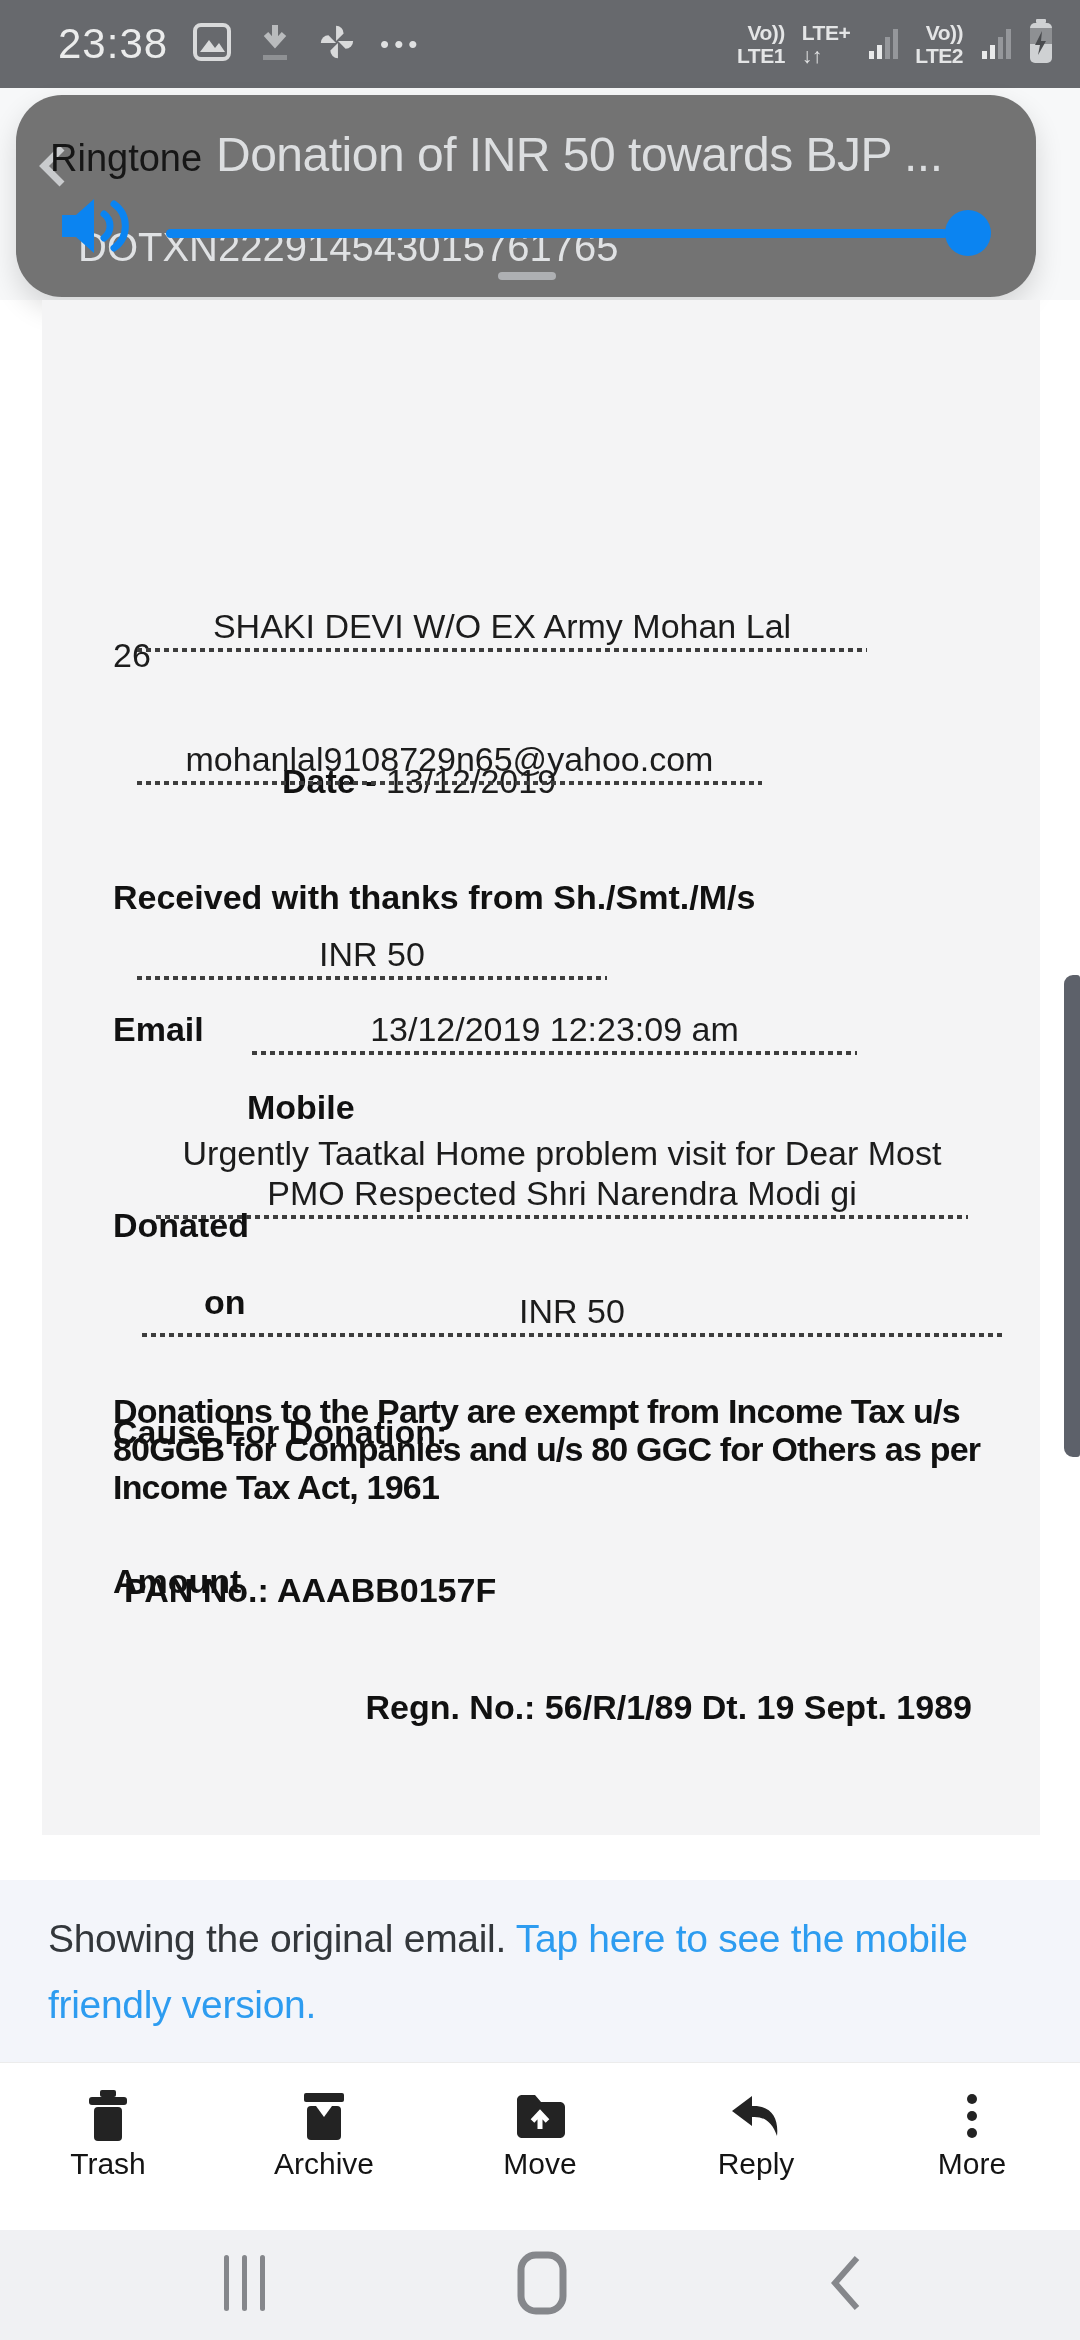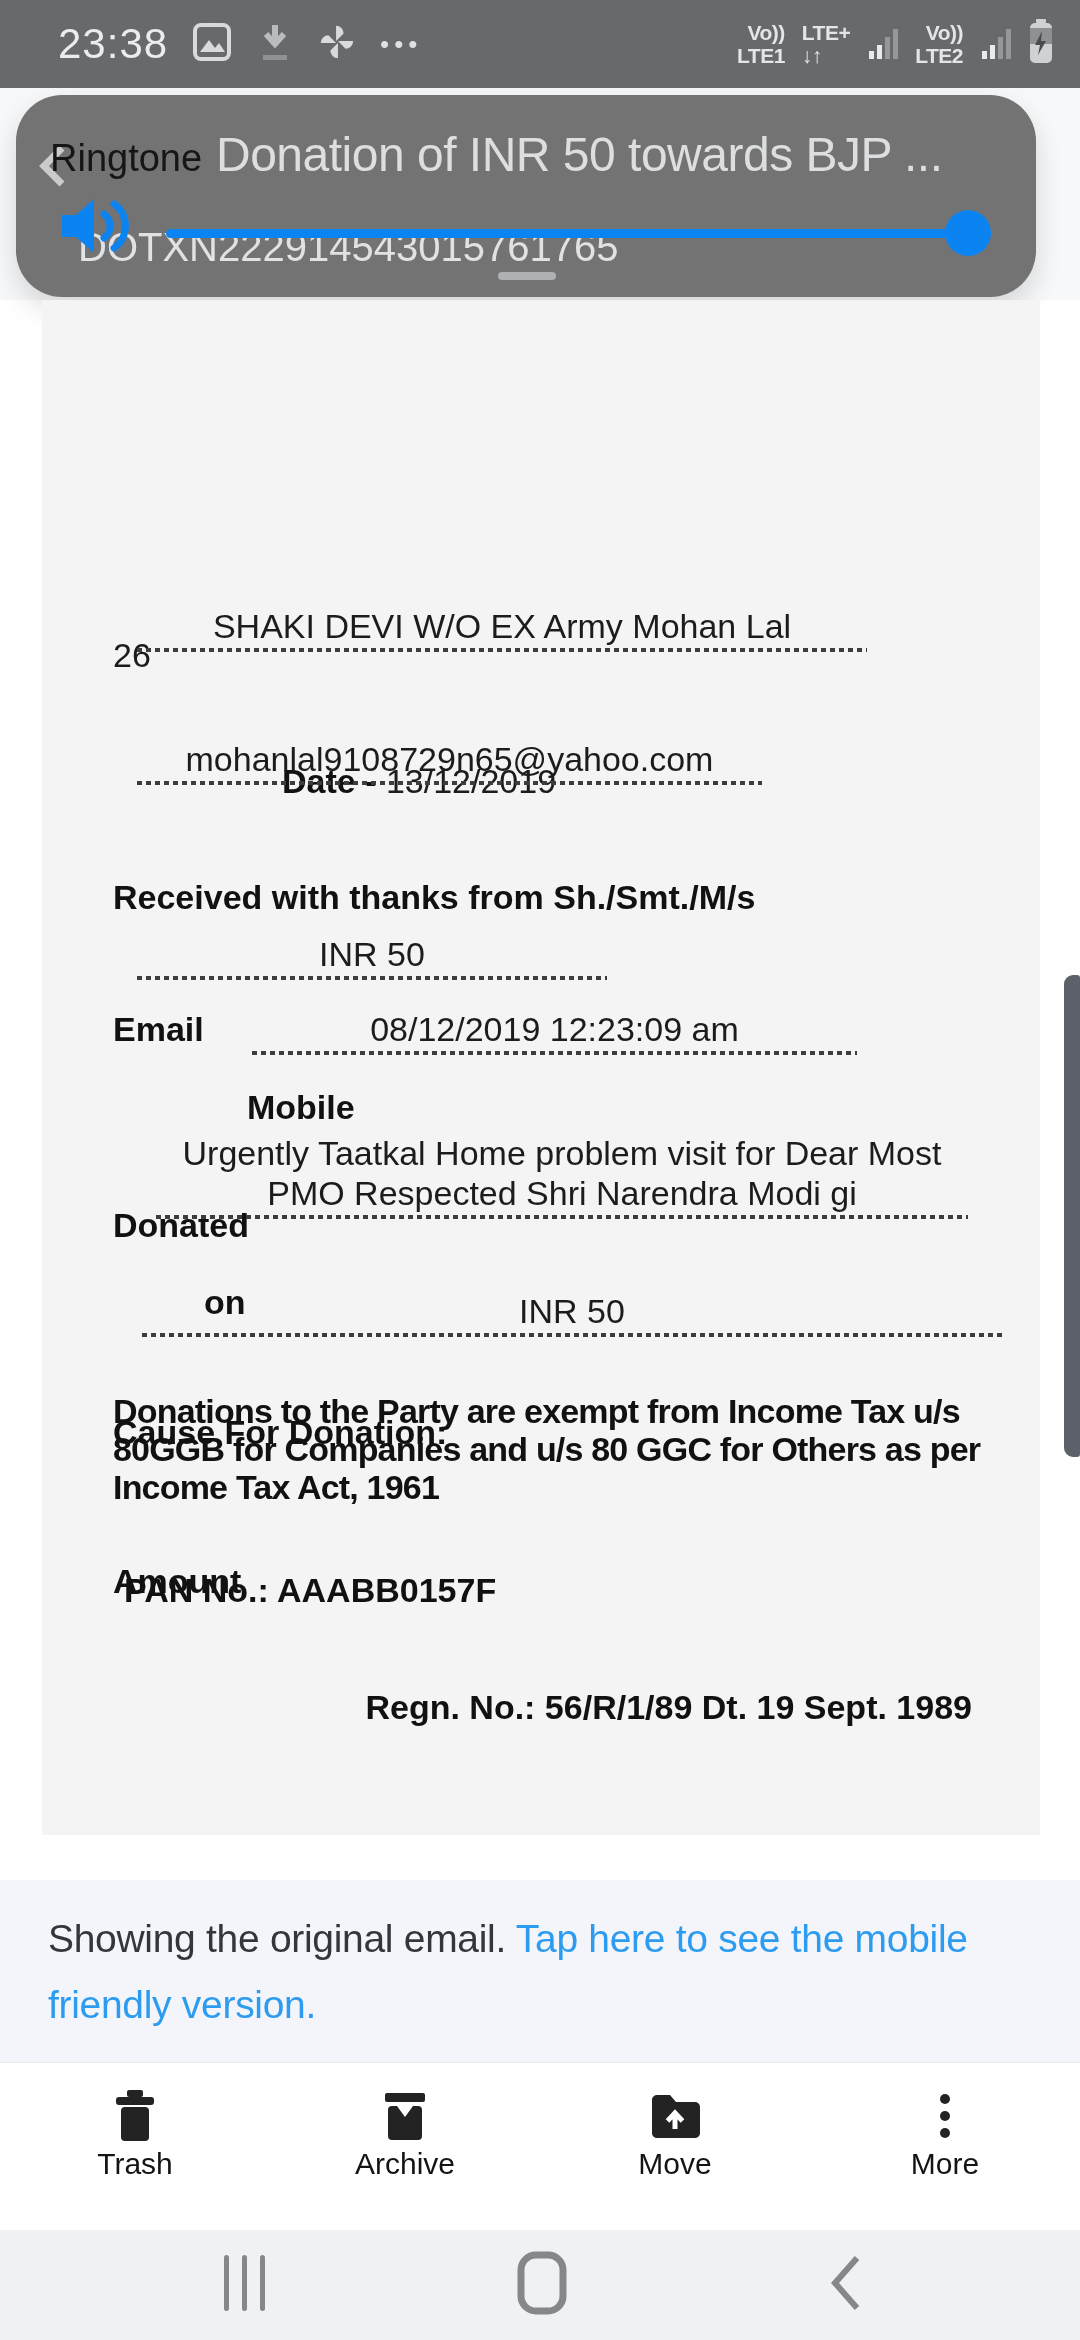--- a/index.html
+++ b/index.html
@@ -178,21 +178,21 @@
 
     <div class="abs bold" style="left:71px; top:710px;">Email</div>
     <div class="value-line" style="left:95px; top:439px; width:625px;">mohanlal9108729n65@yahoo.com</div>
 
     <div class="abs bold" style="left:205px; top:788px;">Mobile</div>
 
     <div class="abs bold" style="left:71px; top:906px;">Donated</div>
     <div class="value-line" style="left:95px; top:634px; width:470px;">INR 50</div>
 
     <div class="abs bold" style="left:162px; top:983px;">on</div>
-    <div class="value-line" style="left:210px; top:709px; width:605px;">08/12/2019 12:23:09 am</div>
+    <div class="value-line" style="left:210px; top:709px; width:605px;">13/12/2019 12:23:09 am</div>
 
     <div class="abs bold" style="left:71px; top:1105px;margin-top:8px;">Cause For Donation:</div>
     <div class="value-line" style="left:114px; top:833px; width:812px; min-height:86px;">Urgently Taatkal Home problem visit for Dear Most PMO Respected Shri Narendra Modi gi</div>
 
     <div class="abs bold" style="left:71px; top:1262px;">Amount</div>
     <div class="value-line" style="left:100px; top:991px; width:860px;">INR 50</div>
 
     <div class="abs tax" style="left:71px; top:1092px; width:880px;">Donations to the Party are exempt from Income Tax u/s 80GGB for Companies and u/s 80 GGC for Others as per Income Tax Act, 1961</div>
 
     <div class="abs bold" style="left:71px; top:1271px;margin-left:11px;">PAN No.: AAABB0157F</div>
@@ -233,20 +233,28 @@
       <span class="tool-icon">
         <svg width="56" height="50" viewBox="0 0 56 50" fill="currentColor">
             <path d="M5 9 c0-2.8 2.2-5 5-5 h13 l6 7 h19 c2.8 0 5 2.2 5 5 v26 c0 2.8-2.2 5-5 5 H10 c-2.8 0-5-2.2-5-5 z"></path>
             <path d="M28 38 V23 M20.5 30 l7.5-8 7.5 8" stroke="#ffffff" stroke-width="5" fill="none"></path>
           </svg>
       </span>
       <span class="tool-label">Move</span>
     </div>
     <div class="tool-item">
       <span class="tool-icon">
+        <svg width="54" height="48" viewBox="0 0 54 48" fill="currentColor">
+            <path d="M23 4 L3 19 L23 34 V25 C35 24 43 30 48 44 C50 26 42 13 23 14 Z"></path>
+          </svg>
+      </span>
+      <span class="tool-label">Reply</span>
+    </div>
+    <div class="tool-item">
+      <span class="tool-icon">
         <svg width="12" height="46" viewBox="0 0 12 46" fill="currentColor">
             <circle cx="6" cy="6" r="5"></circle>
             <circle cx="6" cy="23" r="5"></circle>
             <circle cx="6" cy="40" r="5"></circle>
           </svg>
       </span>
       <span class="tool-label">More</span>
     </div>
   </div>
 

